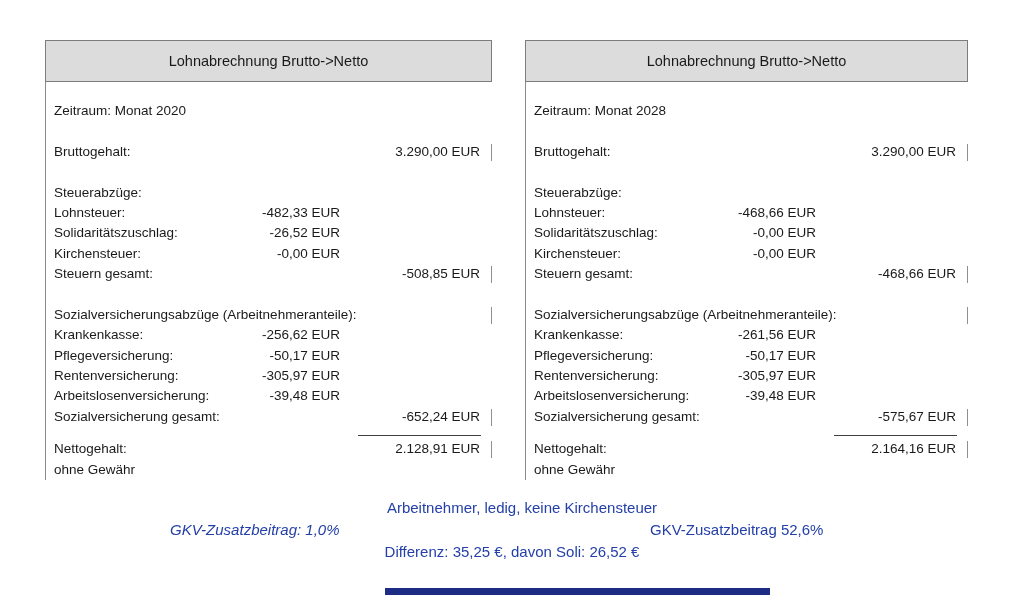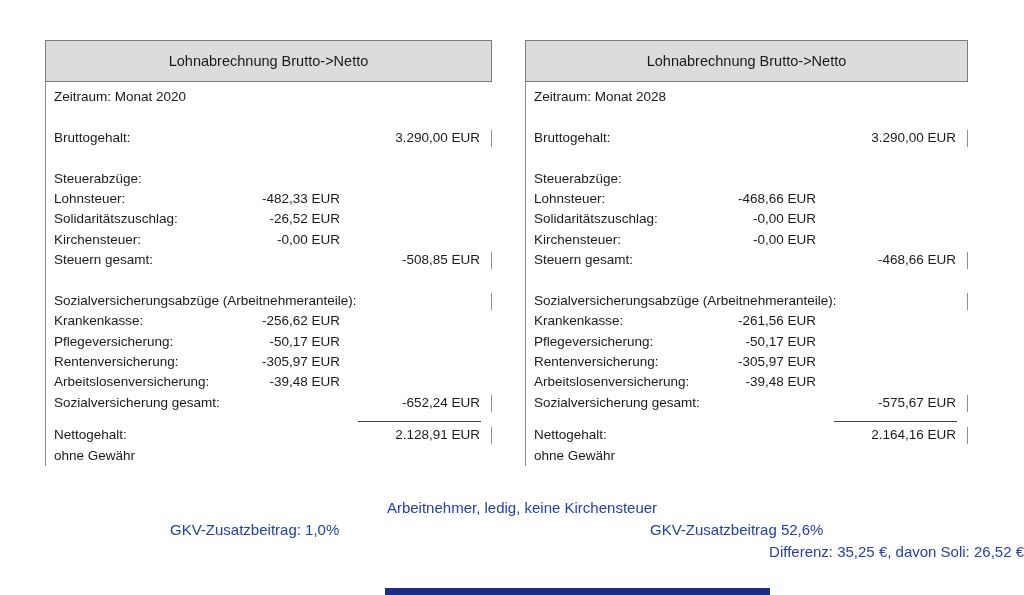--- a/index.html
+++ b/index.html
@@ -16,21 +16,21 @@
   #panel-right { left:525px; width:443px; }
   .panel-header {
     height:40px;
     border:1px solid #7c7c7c;
     background: var(--headerFill, #dcdcdc);
     display:flex; align-items:center; justify-content:center;
     font-size:14.5px;
   }
   .panel-body {
     border-left:1px solid var(--panelBorder, #8a8a8a);
-    padding-top:5px;
+    padding-top:19px;
   }
   .row {
     position:relative;
     height:20.4px; line-height:20.4px;
     font-size:13.5px;
     padding-left:8px;
     white-space:nowrap;
   }
   .val { position:absolute; top:0; }
   .mid { right:152px;margin-left:16px; }
@@ -45,23 +45,23 @@
     position:absolute; right:11px; top:8px; width:123px;
     border-top:1px solid #404040;
   }
   .footer {
     position:absolute; top:497px; left:0; width:1024px;
     color: var(--accent, #2440a8);
     font-size:15px;
   }
   .f-line1 { text-align:center; height:22px; line-height:22px;padding-left:20px; }
   .f-line2 { position:relative; height:22px; line-height:22px; }
-  .f-left  { position:absolute; left:170px; }
+  .f-left  { position:absolute; left:170px;font-style:italic; }
   .f-right { position:absolute; left:650px; }
-  .f-line3 { text-align:right; height:22px; line-height:22px; }
+  .f-line3 { text-align:center; height:22px; line-height:22px; }
   .bottom-bar {
     position:absolute; left:385px; bottom:0; width:385px; height:7px;
     background: var(--navybar, #1d2c85);
   }
 </style>
 </head>
 <body>
 
 <div class="panel" id="panel-left">
   <div class="panel-header">Lohnabrechnung Brutto-&gt;Netto</div>

